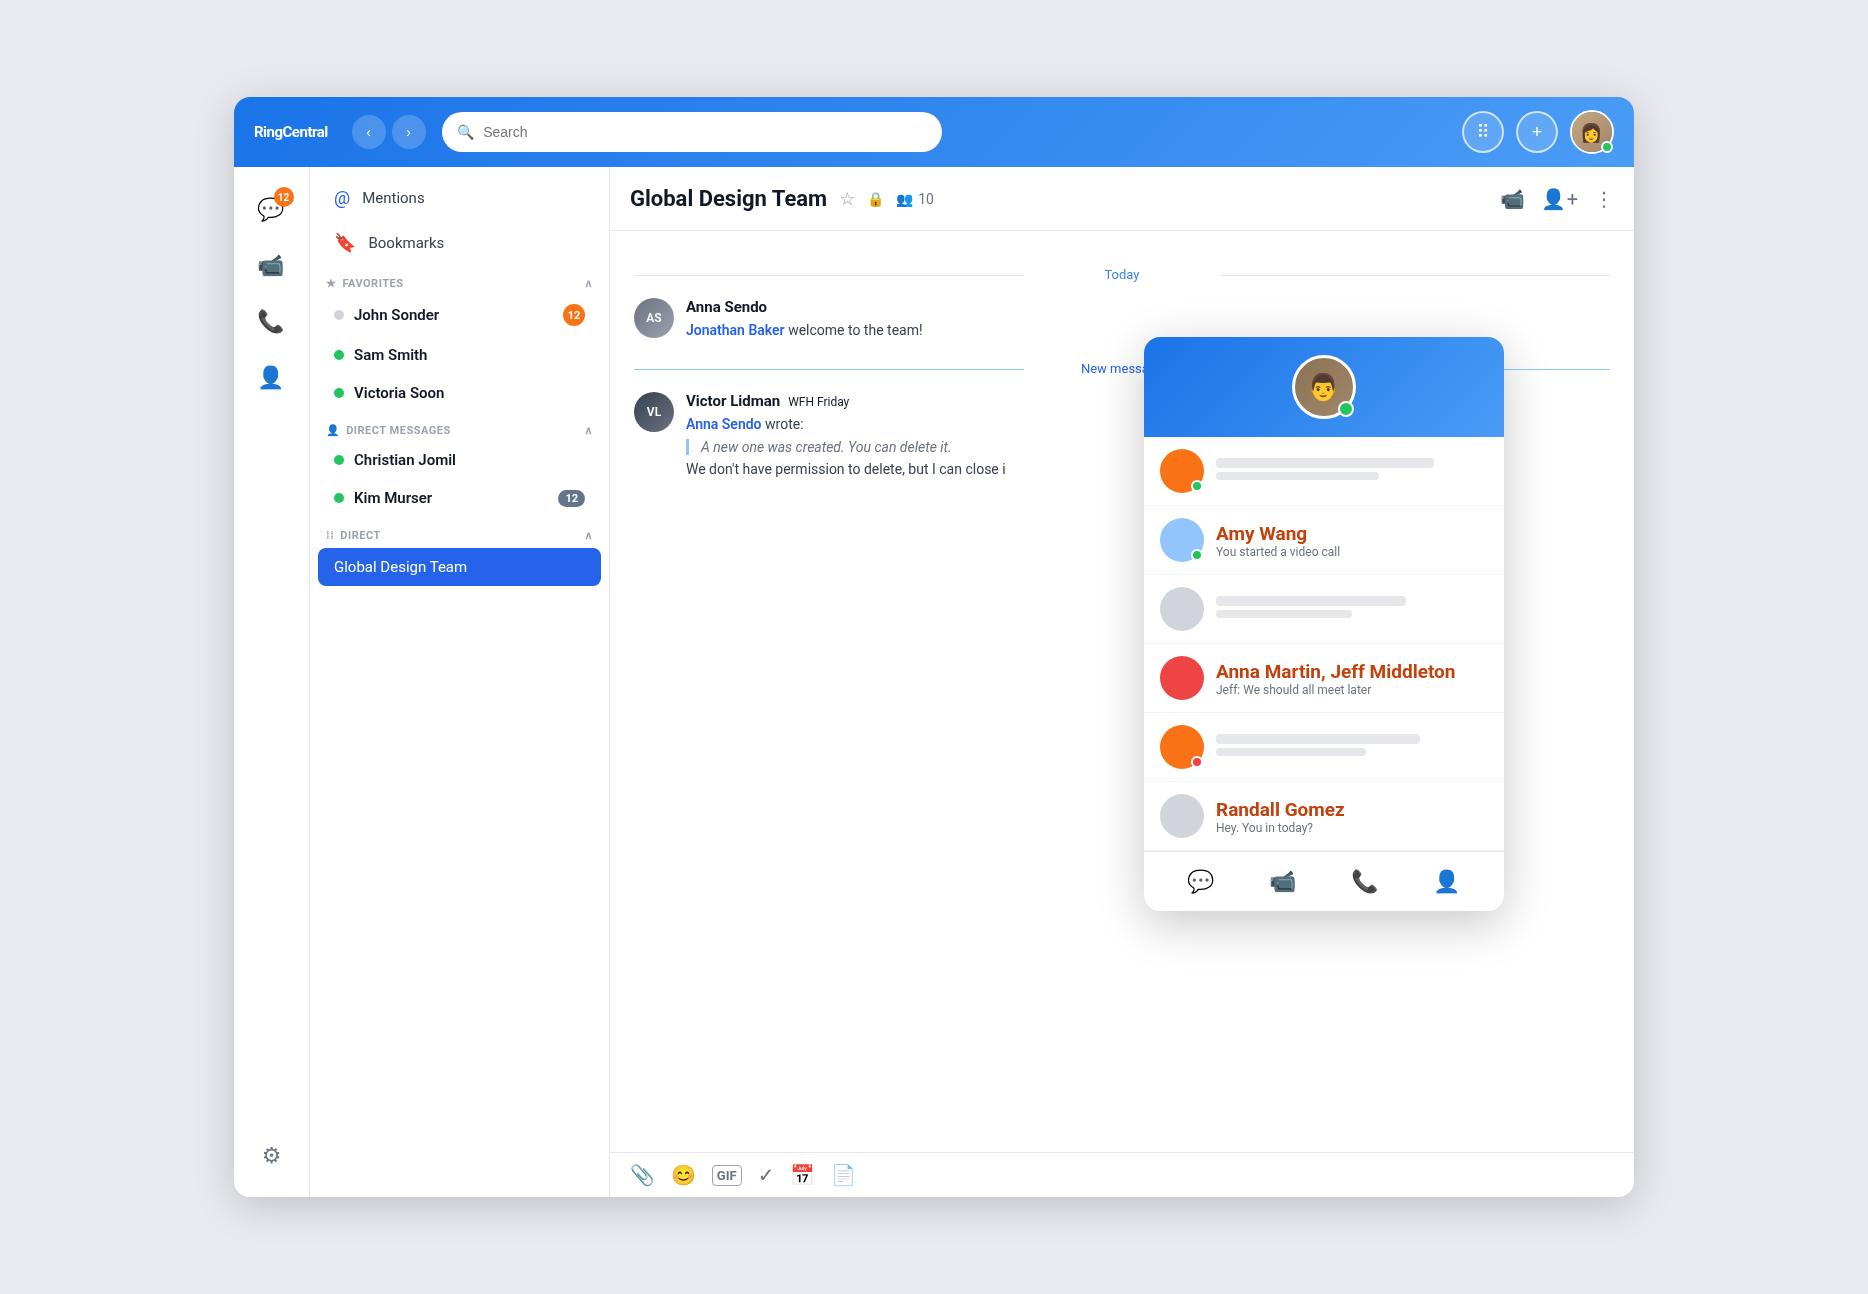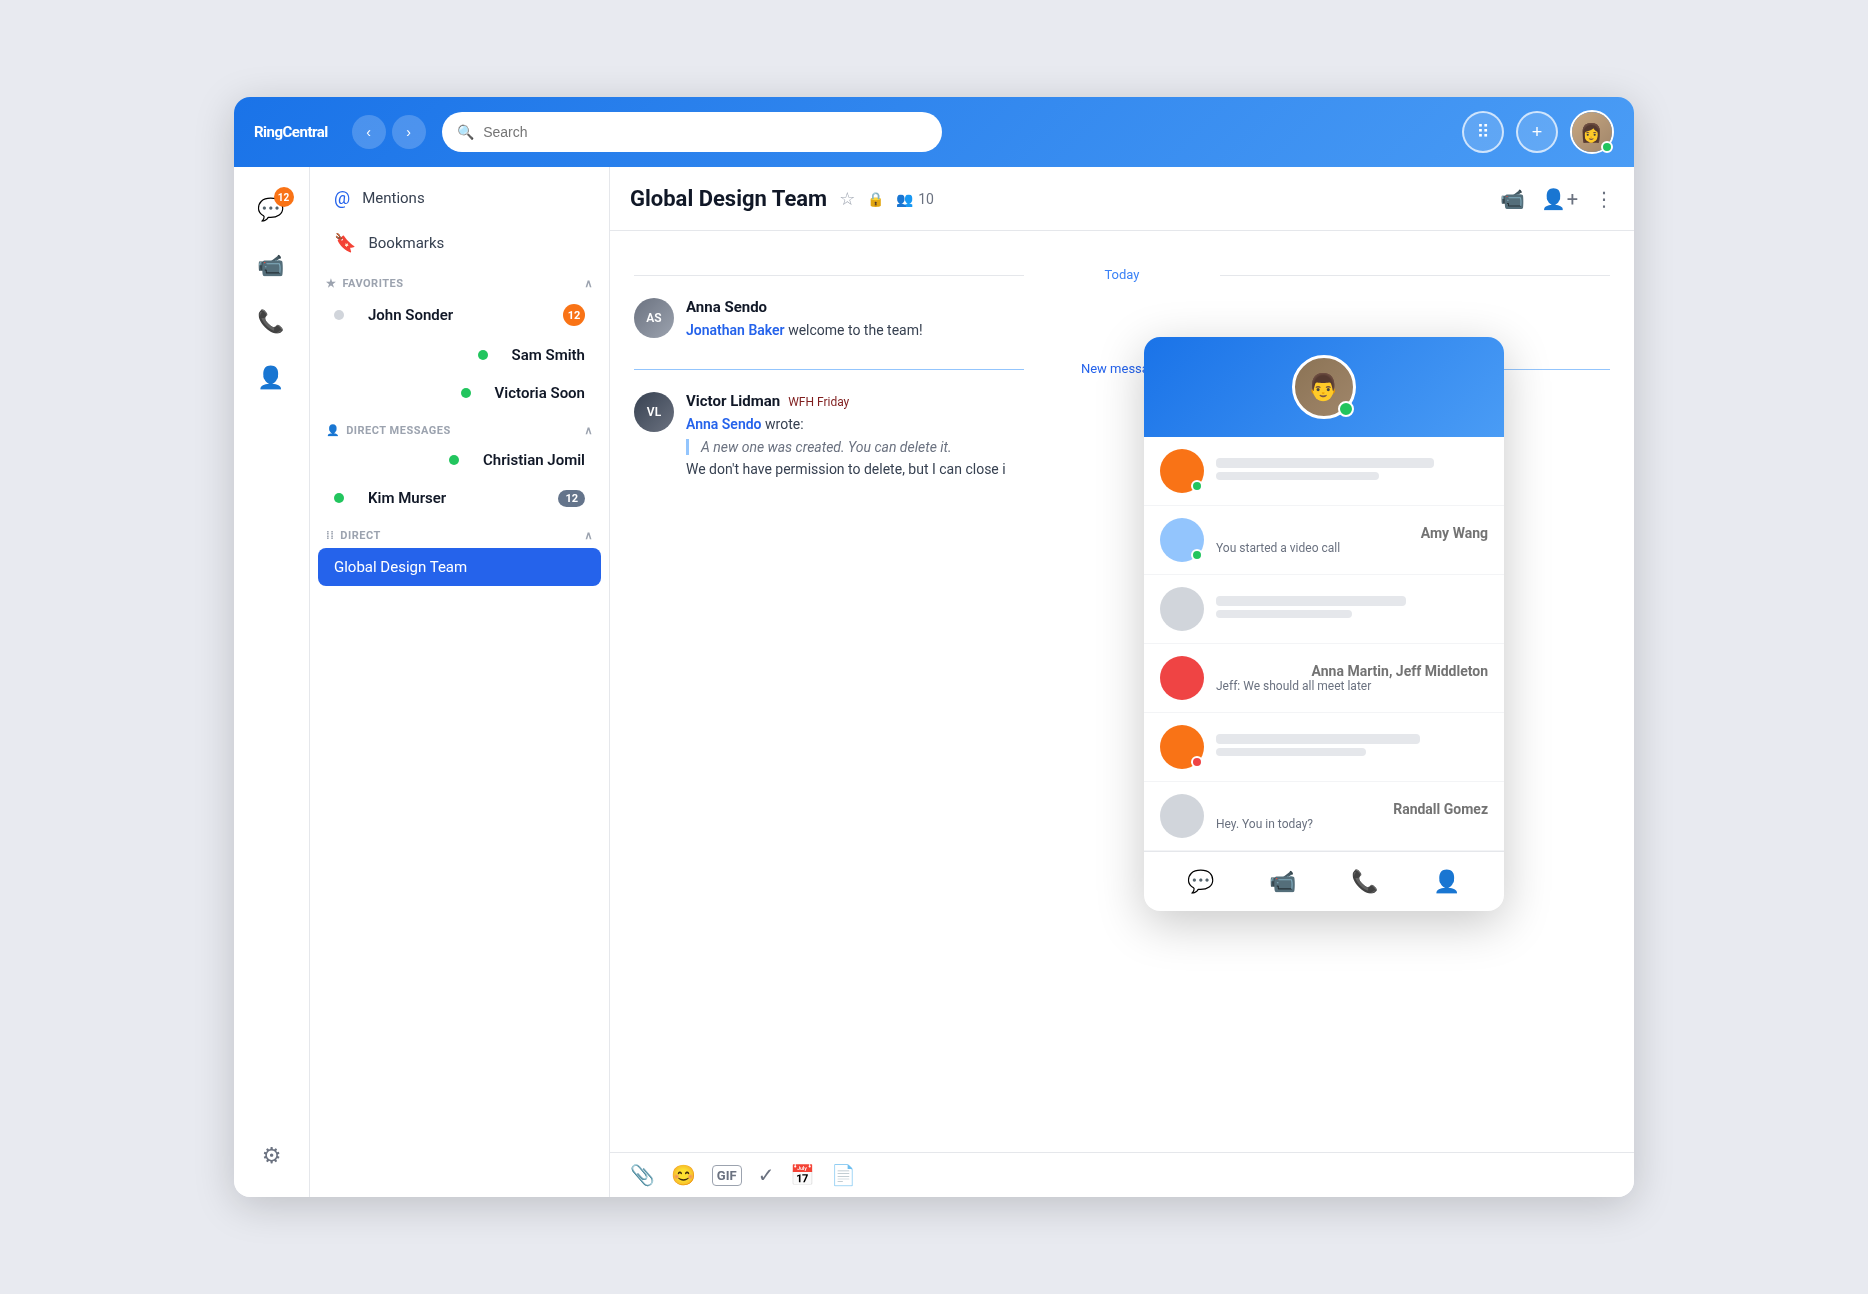--- a/index.html
+++ b/index.html
@@ -256,27 +256,26 @@
       border-radius: 50%;
       top: 3px;
       left: 3px;
       box-shadow: 0 1px 3px rgba(0,0,0,0.2);
     }
     .contact-item {
       display: flex;
       align-items: center;
       padding: 8px 16px;
       cursor: pointer;
-      gap: 24px;
+      gap: 10px;
       font-size: 15px;
       font-weight: 600;
       color: #111827;
       border-radius: 8px;
       margin: 2px 8px;
-      justify-content: flex-end;
     }
     .dot {
       width: 10px;
       height: 10px;
       border-radius: 50%;
       flex-shrink: 0;
     }
     .dot-green { background: #22c55e; }
     .dot-gray { background: #d1d5db; }
     .contact-badge {
@@ -412,21 +411,21 @@
       gap: 8px;
       margin-bottom: 4px;
     }
     .msg-sender {
       font-weight: 700;
       font-size: 15px;
       color: #111827;
     }
     .msg-time {
       font-size: 12px;
-      color: #7f1d1d;
+      color: #0f172a;
     }
     .msg-text {
       font-size: 14px;
       color: #374151;
       line-height: 1.5;
     }
     .msg-link {
       color: #2563eb;
       font-weight: 600;
       text-decoration: none;
@@ -548,24 +547,23 @@
       bottom: 1px;
       right: 1px;
       width: 12px;
       height: 12px;
       background: #ef4444;
       border-radius: 50%;
       border: 2px solid white;
     }
     .panel-item-content { flex: 1; min-width: 0; }
     .panel-item-name {
-      font-size: 14px;
-      font-weight: 700;
-      color: #737373;
-      text-align: right;
+      font-size: 19px;
+      font-weight: 700;
+      color: #c2410c;
     }
     .panel-item-preview {
       font-size: 12px;
       color: #6b7280;
       white-space: nowrap;
       overflow: hidden;
       text-overflow: ellipsis;
     }
     .panel-item-placeholder {
       height: 10px;

